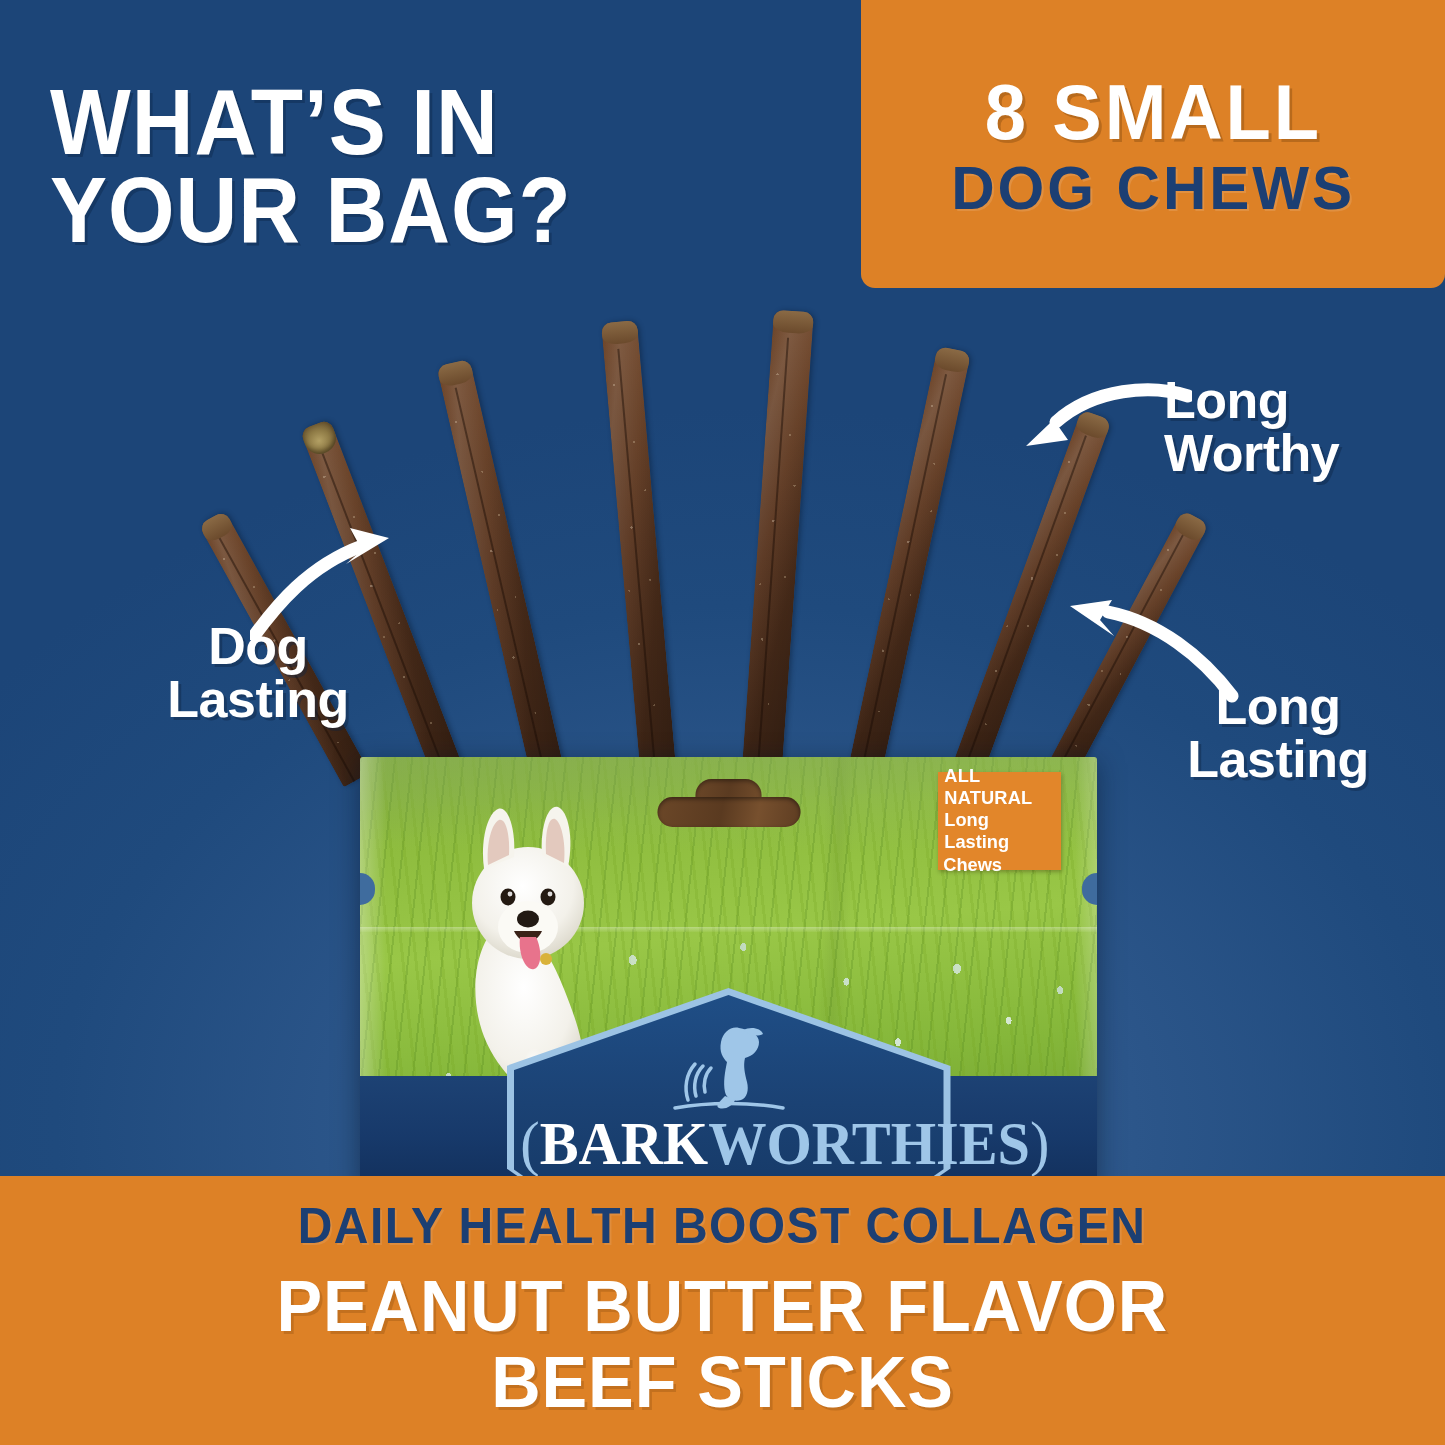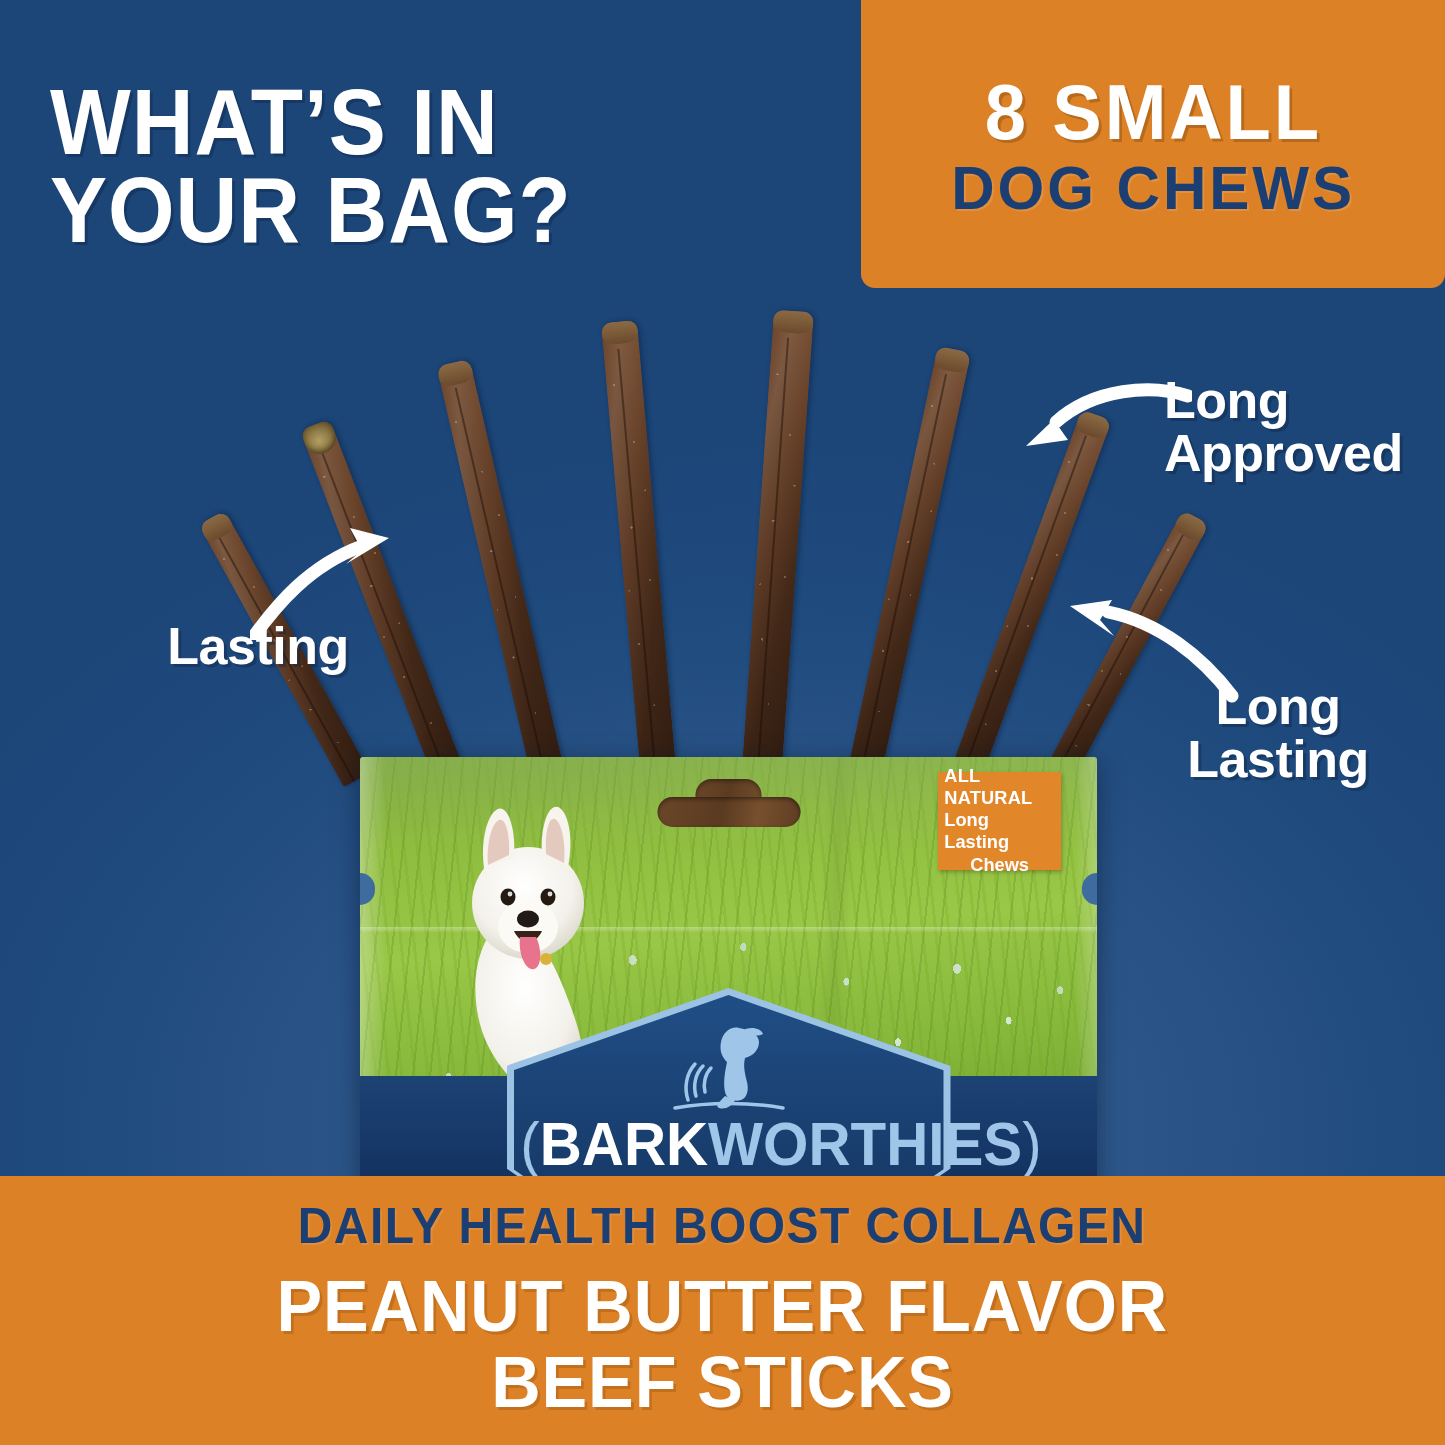--- a/index.html
+++ b/index.html
@@ -201,42 +201,42 @@
     background:linear-gradient(100deg,#6b4728,#5b3b21 50%,#744e2c 100%);
     box-shadow:inset 0 2px 4px rgba(0,0,0,.4);
   }
 
   
   #natural-badge{
     position:absolute; right:36px; top:15px;
     width:123px; height:98px;
     background:#e2862a;
     display:flex; flex-direction:column;
-    align-items:center; justify-content:center;
+    align-items:flex-start; justify-content:center;
     padding:5px 4px;
     box-shadow:1px 2px 4px rgba(40,20,0,.3);
   }
   #natural-badge .nb1{ color:#fff; font-weight:bold; font-size:19px; letter-spacing:.2px; line-height:1.15; transform:scaleX(.96);}
   #natural-badge .nb2{ color:#fff; font-weight:bold; font-size:19px; line-height:1.2; transform:scaleX(.96);}
   #natural-badge .nb3{ color:#fff; font-weight:bold; font-size:19px; line-height:1.2; transform:scaleX(.96);}
 
   
   #dog{ position:absolute; left:76px; top:42px; width:200px; height:330px; }
 
   
   #bag-band{
     position:absolute; left:0; right:0; bottom:0; height:113px;
     background:linear-gradient(180deg,#1d4274 0%,#17396a 55%,#12305c 100%);
   }
 
   
   #logo{
     position:absolute; left:50%; bottom:-4px;
     transform:translateX(-50%);
-    width:444px; height:205px;
+    width:444px; height:205px;font-family:Liberation Serif, serif;
   }
   #logo .shield-outer{
     position:absolute; inset:0;
     background:#9cc3e4;
     clip-path: polygon(50% 0%, 100% 38%, 100% 88%, 92% 100%, 8% 100%, 0% 88%, 0% 38%);
     border-radius:6px;
   }
   #logo .shield-inner{
     position:absolute; left:7px; right:7px; top:7px; bottom:0;
     background:linear-gradient(180deg,#1f4e86 0%,#1b4274 55%,#163a68 100%);
@@ -336,30 +336,31 @@
       </div>
       <div class="stick" style="left: 1040px; bottom: 68px; width: 30px; height: 300px; transform: rotate(28deg);">
         <div class="body"></div>
         <div class="speck"></div>
         <div class="crease"></div>
         <div class="tip"></div>
       </div>
     </div>
 
   <div class="callout" id="callout-dog-approved">
+    <span class="line">Dog</span>
     <span class="line">Lasting</span>
   </div>
   <svg class="arrow" id="arrow-dog-approved" viewBox="0 0 160 120">
     <path d="M4 116 C 26 86, 58 46, 112 26" stroke="#ffffff" stroke-width="13" fill="none" stroke-linecap="round"></path>
     <path d="M139 18 L 100 8 L 112 30 L 96 44 Z" fill="#ffffff"></path>
   </svg>
 
   <div class="callout" id="callout-long-lasting">
     <span class="line">Long</span>
-    <span class="line">Approved</span>
+    <span class="line">Worthy</span>
   </div>
   <svg class="arrow" id="arrow-long-lasting" viewBox="0 0 180 100">
     <path d="M176 18 C 140 6, 82 10, 44 44" stroke="#ffffff" stroke-width="13" fill="none" stroke-linecap="round"></path>
     <path d="M14 68 L 56 62 L 42 42 L 58 26 Z" fill="#ffffff"></path>
   </svg>
 
   <div class="callout" id="callout-drool-worthy">
     <span class="line">Long</span>
     <span class="line">Lasting</span>
   </div>

